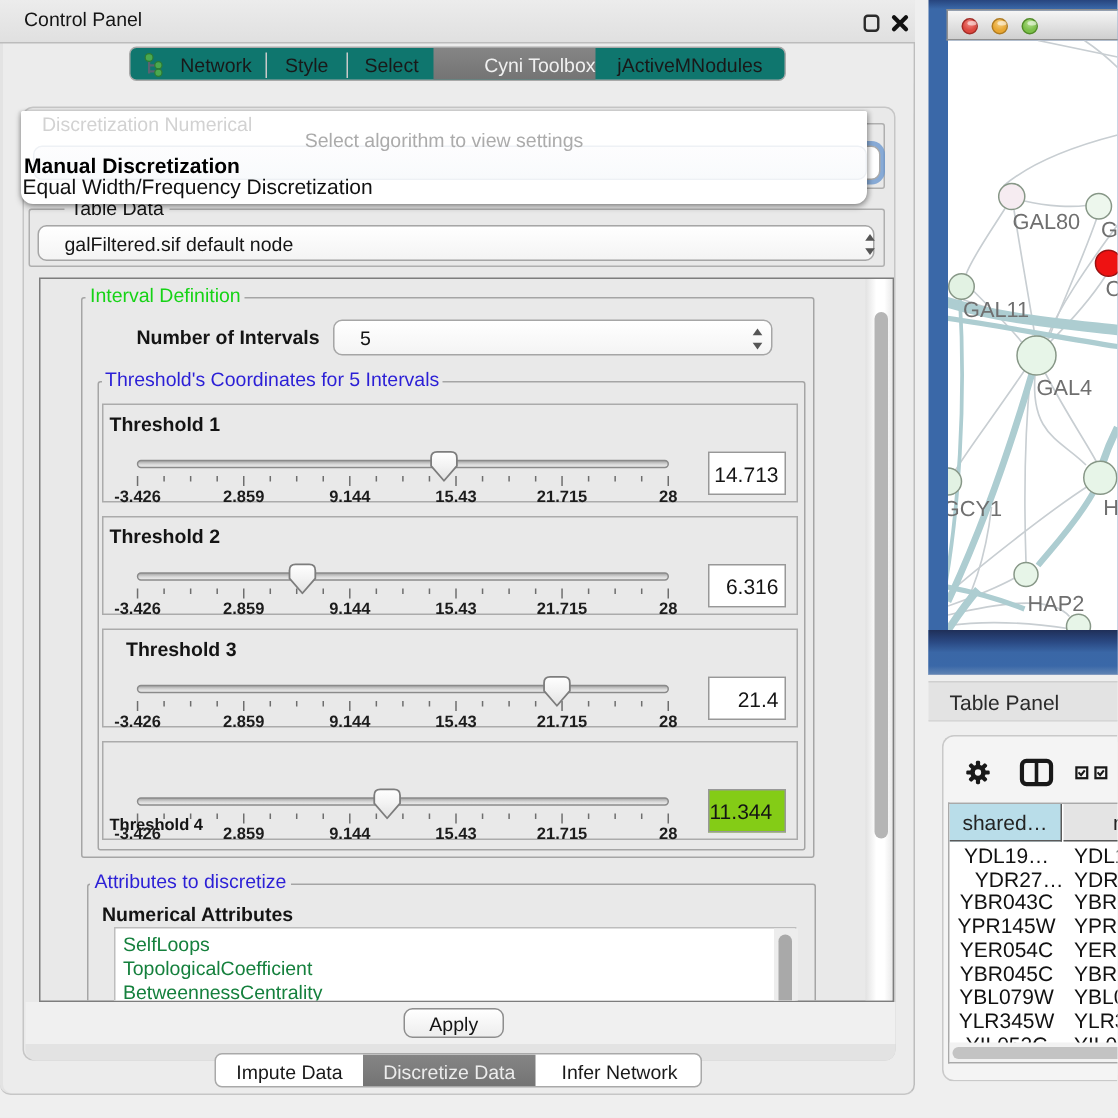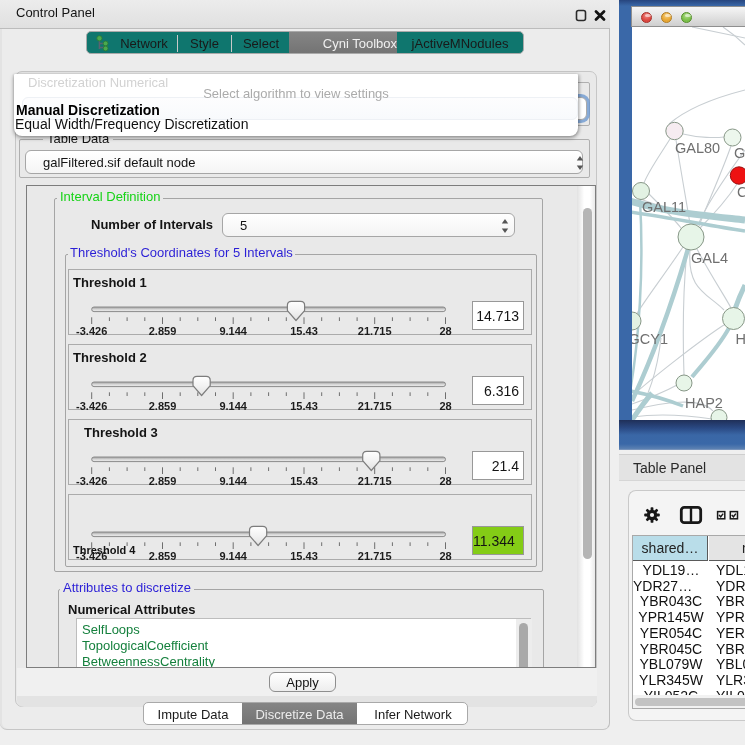--- a/index.html
+++ b/index.html
@@ -236,21 +236,21 @@
 <rect x="74.6" y="6.6" width="7.2" height="7.2" fill="none" stroke="#181818" stroke-width="1.5"></rect>
 <path d="M76 9.9 l1.7 1.9 l2.5 -3.2" stroke="#181818" stroke-width="1.4" fill="none"></path>
 <rect x="87.3" y="6.6" width="7.2" height="7.2" fill="none" stroke="#181818" stroke-width="1.5"></rect>
 <path d="M88.7 9.9 l1.7 1.9 l2.5 -3.2" stroke="#181818" stroke-width="1.4" fill="none"></path>
 </svg>
 <div class="abs" style="left:3px;top:44px;width:114px;height:174px;background:#fff;border:1px solid #a9a9a9;border-right:none;overflow:hidden;">
 <div class="abs" style="left:0;top:0;width:75px;height:25px;background:#b9dde9;border-right:1px solid #5a5a5a;border-bottom:1px solid #5a5a5a;text-align:center;line-height:25px;font-size:14px;color:#232323;">shared…</div>
 <div class="abs" style="left:76px;top:0;width:38px;height:25px;background:#e4e4e4;border-bottom:1px solid #5a5a5a;line-height:25px;font-size:14px;color:#232323;padding-left:33px;">name</div>
 <div class="abs" style="left:0px;top:26.0px;width:76px;text-align:center;font-size:14px;color:#111;">YDL19…</div>
 <div class="abs" style="left:83px;top:26.0px;font-size:14px;color:#111;white-space:nowrap;">YDL194W</div>
-<div class="abs" style="left:0px;top:41.7px;width:76px;text-align:left;font-size:14px;color:#111;">YDR27…</div>
+<div class="abs" style="left:0px;top:41.7px;width:76px;text-align:right;font-size:14px;color:#111;">YDR27…</div>
 <div class="abs" style="left:83px;top:41.7px;font-size:14px;color:#111;white-space:nowrap;">YDR277C</div>
 <div class="abs" style="left:0px;top:57.4px;width:76px;text-align:center;font-size:14px;color:#111;">YBR043C</div>
 <div class="abs" style="left:83px;top:57.4px;font-size:14px;color:#111;white-space:nowrap;">YBR043C</div>
 <div class="abs" style="left:0px;top:73.1px;width:76px;text-align:center;font-size:14px;color:#111;">YPR145W</div>
 <div class="abs" style="left:83px;top:73.1px;font-size:14px;color:#111;white-space:nowrap;">YPR145W</div>
 <div class="abs" style="left:0px;top:88.8px;width:76px;text-align:center;font-size:14px;color:#111;">YER054C</div>
 <div class="abs" style="left:83px;top:88.8px;font-size:14px;color:#111;white-space:nowrap;">YER054C</div>
 <div class="abs" style="left:0px;top:104.5px;width:76px;text-align:center;font-size:14px;color:#111;">YBR045C</div>
 <div class="abs" style="left:83px;top:104.5px;font-size:14px;color:#111;white-space:nowrap;">YBR045C</div>
 <div class="abs" style="left:0px;top:120.2px;width:76px;text-align:center;font-size:14px;color:#111;">YBL079W</div>

